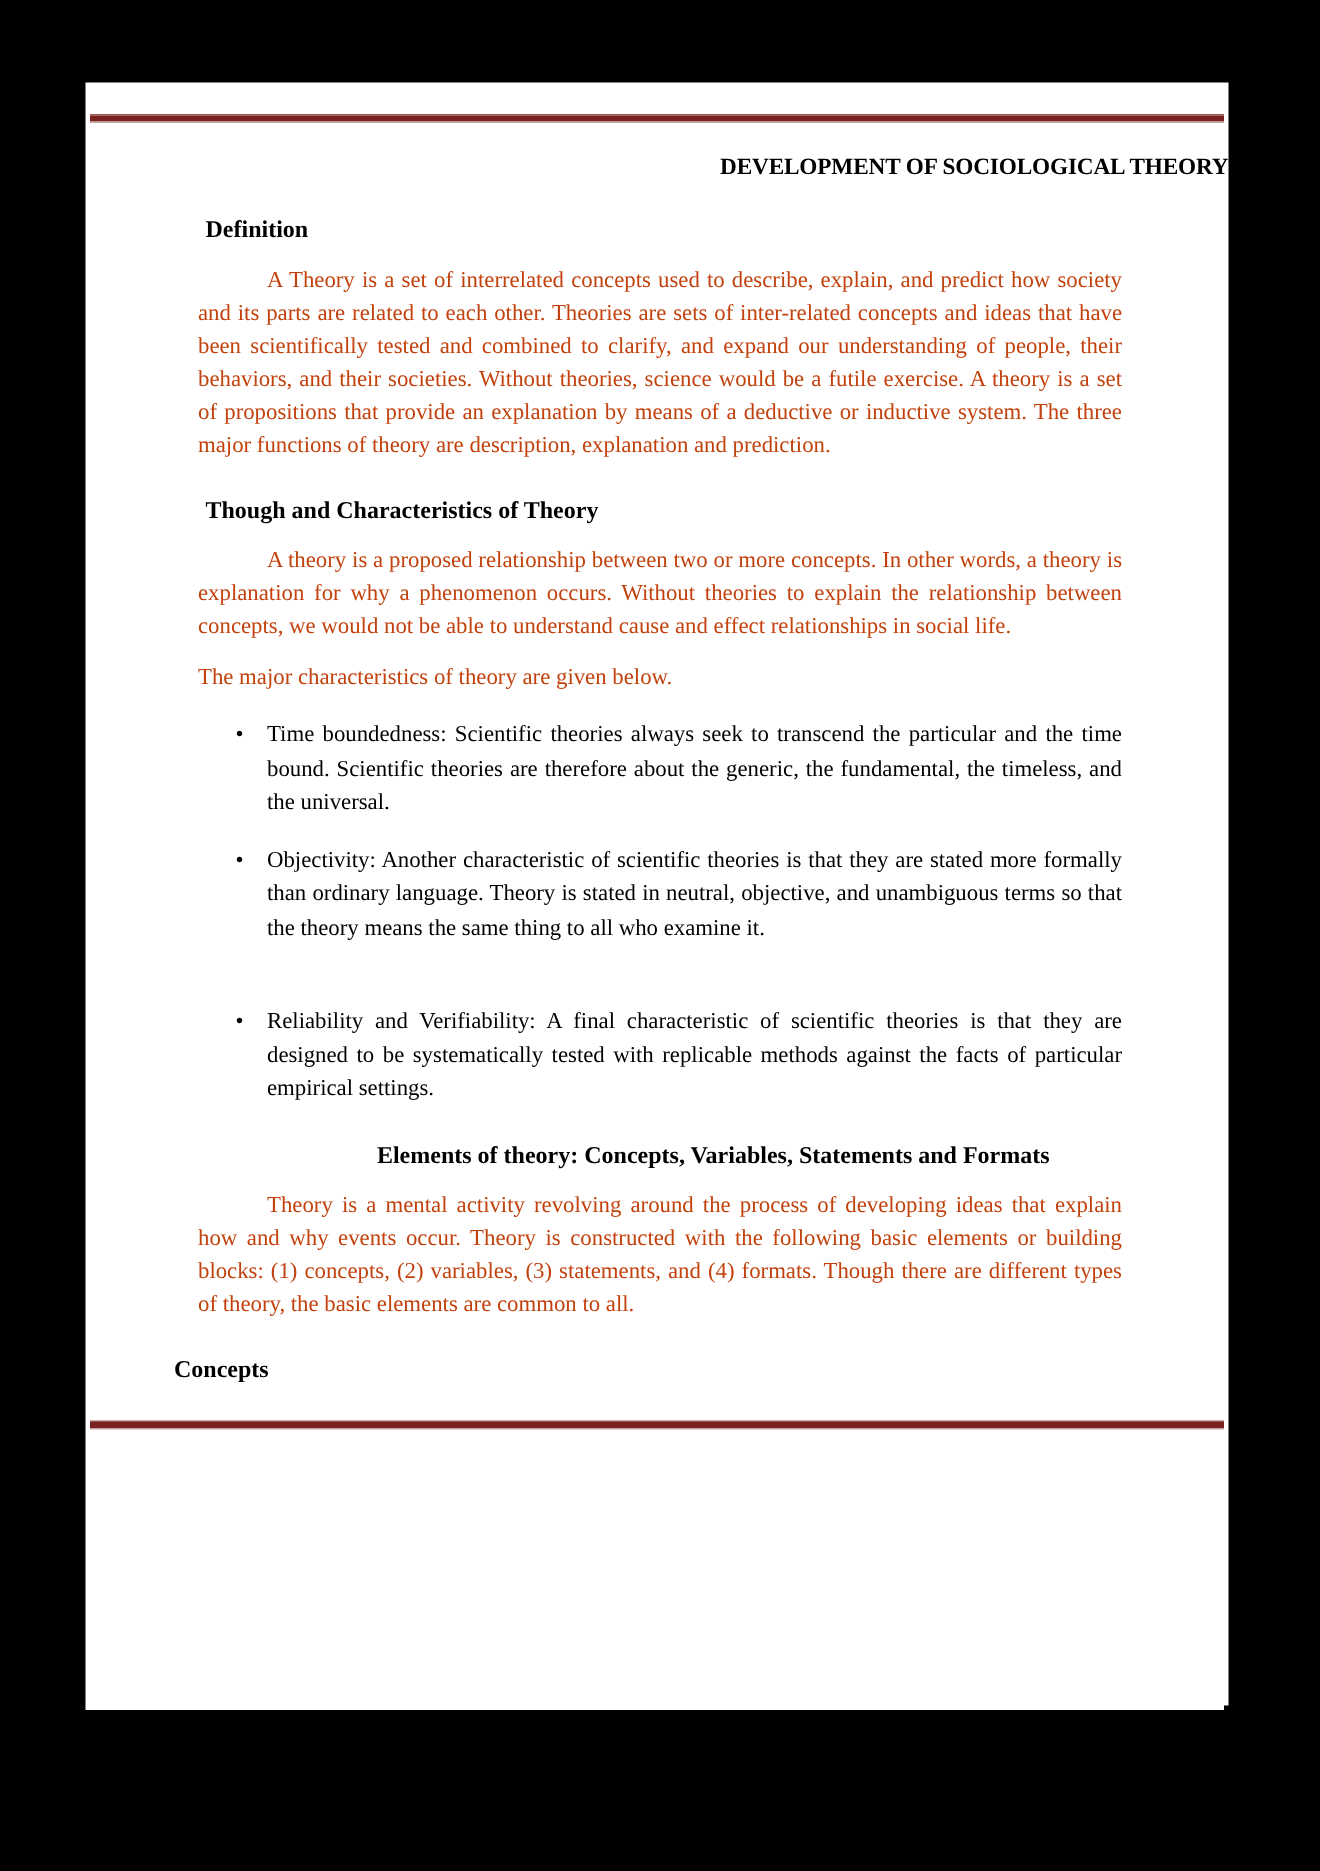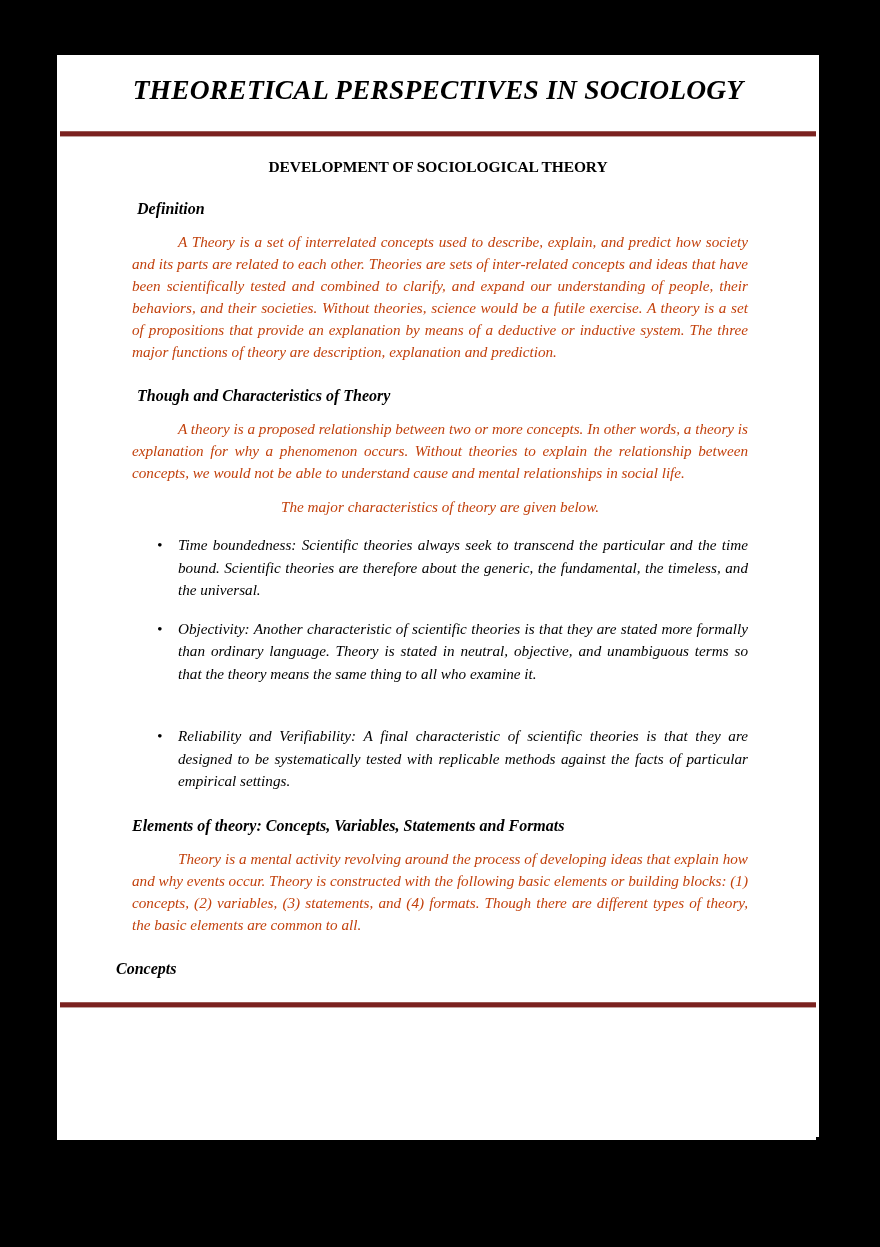--- a/index.html
+++ b/index.html
@@ -87,58 +87,58 @@
     left: 0; right: 0; top: 5px;
     height: 1px;
     background: #c4a3a0;
   }
 
   .subtitle {
     margin: 0;
     padding: 20px 0 0 0;
     font-size: 15.5px;
     font-weight: bold;
-    text-align: center;
+    text-align: right;
     color: #000000;
     letter-spacing: -0.1px;
   }
 
   .body-col {
     padding: 0 0 0 0;
     margin: 0 0 0 0;
-    font-style: italic;
   }
 
   .section-heading {
     margin: 0;
     padding: 23px 0 0 80px;
     font-size: 16px;
     font-weight: bold;
     color: #000000;
     line-height: 20px;
   }
   .section-heading.tight {
     padding-left: 75px;
+    text-align: center;
   }
 
   p.body-text {
     margin: 0;
     padding: 12px 71px 0 75px;
     font-size: 15.2px;
     line-height: 22px;
     text-align: justify;
     text-justify: inter-word;
     color: #c2410c;
     hyphens: none;
   }
   p.body-text.indent {
     text-indent: 46px;
   }
   p.body-text.no-justify {
-    text-align: center;
+    text-align: left;
   }
 
   ul.bullets {
     margin: 0;
     padding: 0;
     list-style: none;
   }
   ul.bullets li {
     position: relative;
     margin: 0;
@@ -177,39 +177,38 @@
   }
 </style>
 </head>
 <body>
 
 <div class="page-canvas">
   <div class="page-sheet">
     <div class="corner-notch-br"></div>
     <div class="page-inner">
 
-      <h1 class="doc-title">THEORETICAL PERSPECTIVES IN SOCIOLOGY</h1>
 
       <div class="rule">
         <div class="rule-top"></div>
         <div class="rule-body"></div>
         <div class="rule-bottom"></div>
       </div>
 
       <h2 class="subtitle">DEVELOPMENT OF SOCIOLOGICAL THEORY</h2>
 
       <div class="body-col">
 
         <h3 class="section-heading">Definition</h3>
 
         <p class="body-text indent">A Theory is a set of interrelated concepts used to describe, explain, and predict how society and its parts are related to each other. Theories are sets of inter-related concepts and ideas that have been scientifically tested and combined to clarify, and expand our understanding of people, their behaviors, and their societies. Without theories, science would be a futile exercise. A theory is a set of propositions that provide an explanation by means of a deductive or inductive system. The three major functions of theory are description, explanation and prediction.</p>
 
         <h3 class="section-heading">Though and Characteristics of Theory</h3>
 
-        <p class="body-text indent">A theory is a proposed relationship between two or more concepts. In other words, a theory is explanation for why a phenomenon occurs. Without theories to explain the relationship between concepts, we would not be able to understand cause and mental relationships in social life.</p>
+        <p class="body-text indent">A theory is a proposed relationship between two or more concepts. In other words, a theory is explanation for why a phenomenon occurs. Without theories to explain the relationship between concepts, we would not be able to understand cause and effect relationships in social life.</p>
 
         <p class="body-text no-justify">The major characteristics of theory are given below.</p>
 
         <ul class="bullets">
           <li>
             <span class="bullet-glyph">•</span>
             <span>Time boundedness: Scientific theories always seek to transcend the particular and the time bound. Scientific theories are therefore about the generic, the fundamental, the timeless, and the universal.</span>
           </li>
           <li>
             <span class="bullet-glyph">•</span>

